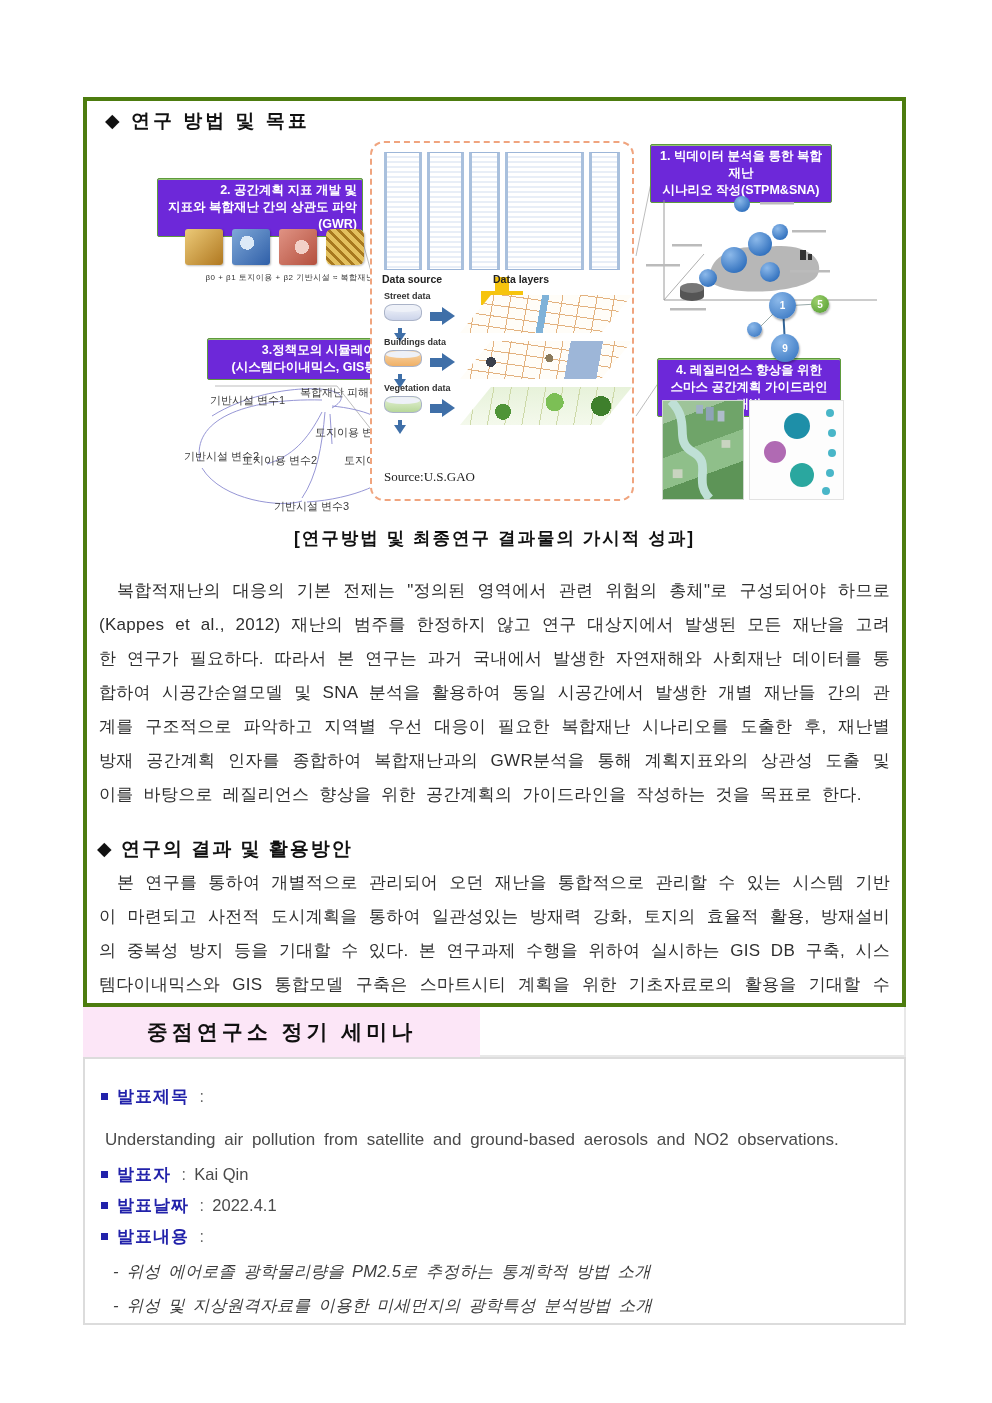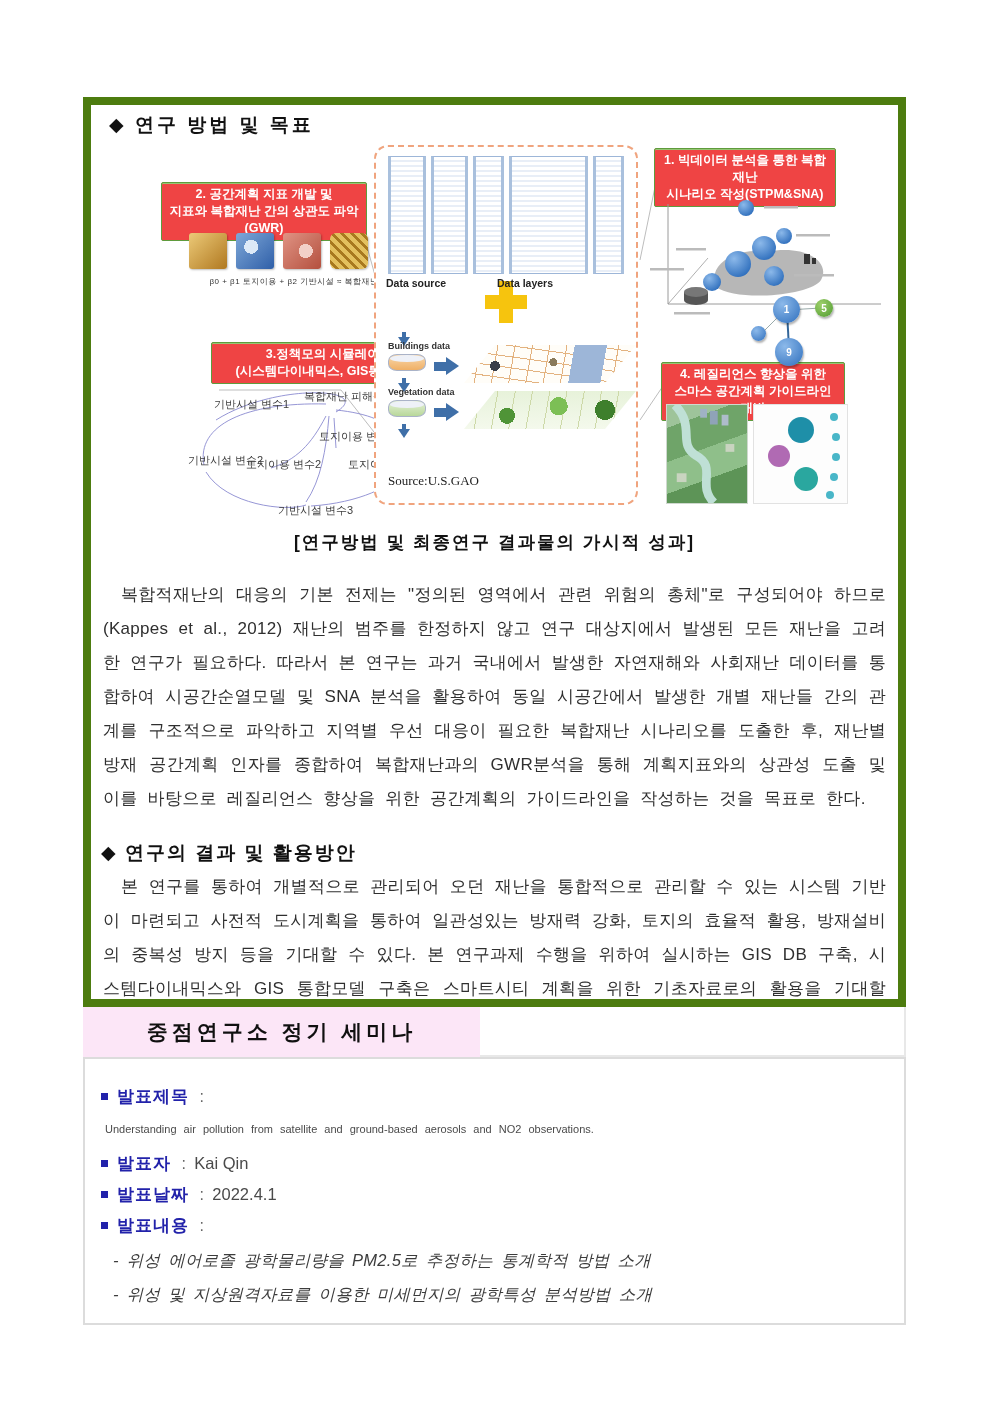--- a/index.html
+++ b/index.html
@@ -2,34 +2,34 @@
 <html><head>
 <meta charset="utf-8">
 <style>
   * { margin:0; padding:0; box-sizing:border-box; }
   html,body { background:#ffffff; }
   body { font-family:"Liberation Sans","DejaVu Sans",sans-serif; color:#2f2f2f; }
   .page { position:relative; width:992px; height:1403px; background:#fff; overflow:hidden; }
 
   
   .main-box { position:absolute; left:83px; top:97px; width:823px; height:910px;
-              border:8px solid #4d7c0f; background:#fff; }
+              border:4px solid #4d7c0f; background:#fff; }
   .sec-title { padding:7px 0 0 18px; font-size:19px; font-weight:bold; letter-spacing:3px; color:#111; }
   .sec-title2 { margin:24px 0 0 10px; font-size:19px; font-weight:bold; letter-spacing:2px; color:#111; }
 
   
   .figure { position:relative; height:382px; margin-top:2px; }
   .connectors { position:absolute; left:0; top:0; width:819px; height:382px; }
 
-  .gbox { position:absolute; background:#ef4444; border:1px solid #5f9b3d;
+  .gbox { position:absolute; background:#6d28d9; border:1px solid #5f9b3d;
           color:#fff; font-weight:bold; text-align:center; font-size:12.5px;
           line-height:1.35; padding:3px 5px; border-radius:2px;
           box-shadow:inset 0 1px 0 #95c674; }
   .gbox1 { left:563px; top:8px;  width:182px; }
-  .gbox2 { left:70px;  top:42px; width:206px; }
+  .gbox2 { left:70px;  top:42px; width:206px;text-align:right; }
   .gbox3 { left:120px; top:202px; width:236px; }
   .gbox4 { left:570px; top:222px; width:184px; }
 
   
   .center-panel { position:absolute; left:283px; top:5px; width:264px; height:360px;
                   border:2px dashed #f0a47e; border-radius:14px; background:#fff; }
   .tables { position:absolute; top:9px; left:12px; right:12px; height:118px; display:flex; gap:5px; }
   .tcol { border:1px solid #9db6d8; border-left:3px solid #a9c0dd; border-right:3px solid #a9c0dd;
           background:repeating-linear-gradient(to bottom,#ffffff 0 3px,#e8eef7 3px 5px); }
   .tc1{width:17%;} .tc2{width:17%;} .tc3{width:14%;} .tc4{width:36%;} .tc5{width:14%;}
@@ -136,21 +136,21 @@
   .banner-rest { flex:1; border-bottom:2px solid #e8e8e8; border-right:2px solid #e8e8e8; background:#fff; }
 
   
   .seminar-box { position:absolute; left:83px; top:1057px; width:823px; height:268px;
                  border:2px solid #dcdcdc; background:#fff; padding:22px 18px 0 14px; }
   .f-row { display:flex; align-items:center; height:31px; }
   .sq { width:7px; height:7px; background:#2222aa; margin:0 9px 0 2px; flex:none; }
   .f-label { color:#2222aa; font-weight:bold; font-size:17px; letter-spacing:1px;text-align:center; }
   .f-sep { color:#666; font-size:16px; margin-left:6px; white-space:pre; }
   .f-val { color:#4a4a4a; font-size:16.5px; margin-left:4px; }
-  .en-title { margin:2px 4px 4px 6px; font-size:11px; color:#4a4a4a; text-align:justify;
+  .en-title { margin:13px 4px 4px 6px; font-size:17px; color:#4a4a4a; text-align:justify;
               word-spacing:4px; line-height:30px; }
   .c-line { margin:4px 0 0 14px; font-size:16.5px; color:#3c3c3c; letter-spacing:.3px;
             word-spacing:3px; line-height:30px;font-style:italic; }
 </style>
 </head>
 <body>
 
 <div class="page">
 
   <div class="main-box">
@@ -221,20 +221,29 @@
           <div class="tcol tc5"></div>
         </div>
         <div class="plus">
             <i class="pv"></i>
             <i class="ph"></i>
           </div>
 
         <div class="lbl ds">Data source</div>
         <div class="lbl dl">Data layers</div>
 
+        <div class="ds-row" style="top:148px;">
+          <div class="ds-label">Street data</div>
+          <div class="cyl"></div>
+          <div class="harrow" style="top:16px;">
+              <span class="stem"></span>
+              <span class="head"></span>
+            </div>
+          <div class="layer street" style="top:4px;"></div>
+        </div>
         <div class="varrow" style="left:22px;top:190px;"></div>
 
         <div class="ds-row" style="top:194px;">
           <div class="ds-label">Buildings data</div>
           <div class="cyl orange"></div>
           <div class="harrow" style="top:16px;">
               <span class="stem"></span>
               <span class="head"></span>
             </div>
           <div class="layer build" style="top:4px;"></div>

